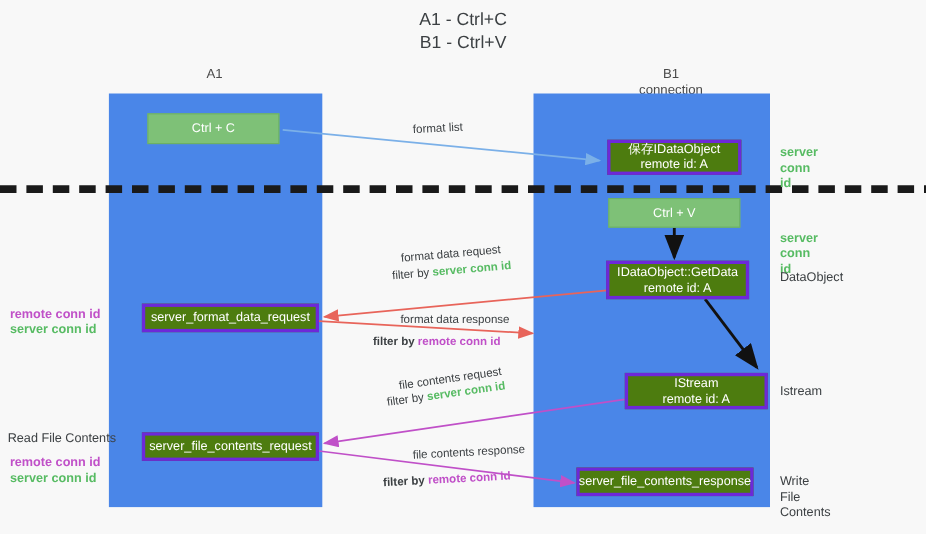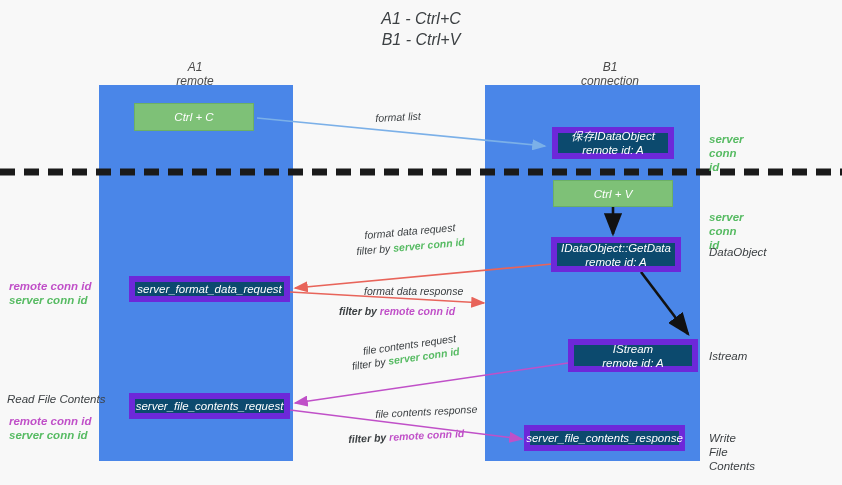--- a/index.html
+++ b/index.html
@@ -3,41 +3,41 @@
 <meta charset="utf-8">
 <style>
   html,body{margin:0;padding:0;}
   body{
     width:842px;height:485px;
     background:#f8f8f8;
     font-family:"Liberation Sans","DejaVu Sans",sans-serif;
     overflow:hidden;
     position:relative;
   }
-  #stage{position:relative;width:678px;height:485px;font-style:italic;}
+  #stage{position:relative;width:678px;height:485px;}
   svg.layer{position:absolute;left:0;top:0;width:842px;height:485px;}
 
   .title{
     position:absolute;left:0;top:8px;width:842px;
     text-align:center;color:#3c4043;font-size:16px;line-height:21px;
   }
 
   .colhead{
     position:absolute;text-align:center;color:#4a4a4a;
     font-size:12px;line-height:14px;
   }
 
   .lane{position:absolute;background:#4a86e8;}
 
   .node{
     position:absolute;box-sizing:border-box;
     display:flex;flex-direction:column;align-items:center;justify-content:center;
     color:#ffffff;font-size:11.5px;line-height:14px;text-align:center;
   }
-  .node.orange{background:#0c4a6e;border:6px solid #6d28d9;}
+  .node.orange{background:#4d7c0f;border:3px solid #6d28d9;}
   .node.green{background:#7ec177;border:1px solid #6cb065;}
 
   .sidelabel{
     position:absolute;font-size:11.5px;line-height:14px;color:#3c4043;
   }
   .sidelabel.green{color:#57bb63;font-weight:bold;}
   .sidelabel.magenta{color:#c050c8;font-weight:bold;}
   .sidelabel.plain{color:#3c4043;}
 
   .arrowlabel{
@@ -53,21 +53,20 @@
 
 <div id="stage">
 
   <div class="title">
     <div>A1 - Ctrl+C</div>
     <div>B1 - Ctrl+V</div>
   </div>
 
   <div class="colhead" style="left:120px;top:60px;width:150px;">
     <div>A1</div>
-    <div>remote</div>
   </div>
   <div class="colhead" style="left:535px;top:60px;width:150px;">
     <div>B1</div>
     <div>connection</div>
   </div>
 
   <div class="lane" style="left:99px;top:85px;width:194px;height:376px;"></div>
   <div class="lane" style="left:485px;top:85px;width:215px;height:376px;"></div>
 
   <svg class="layer" viewBox="0 0 842 485">

